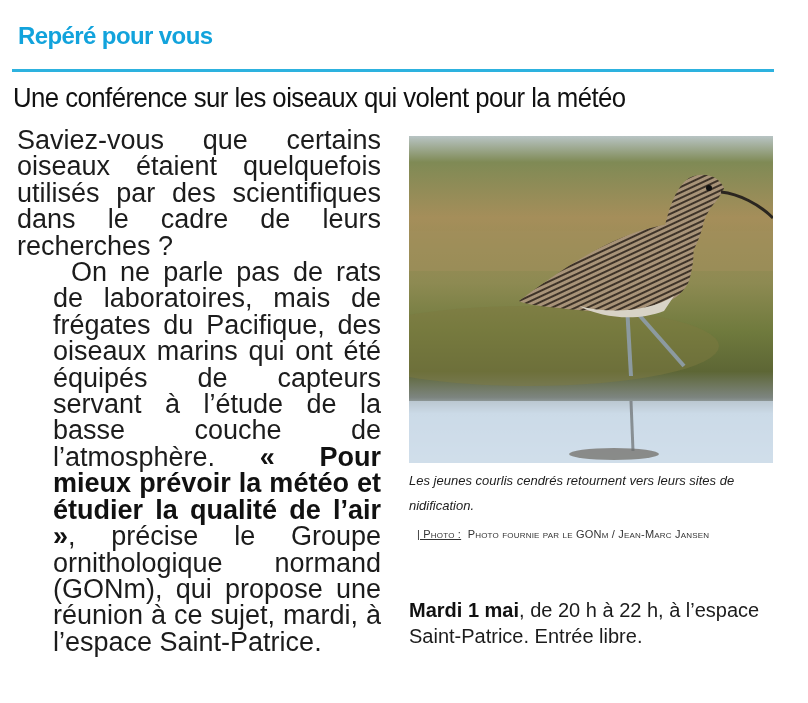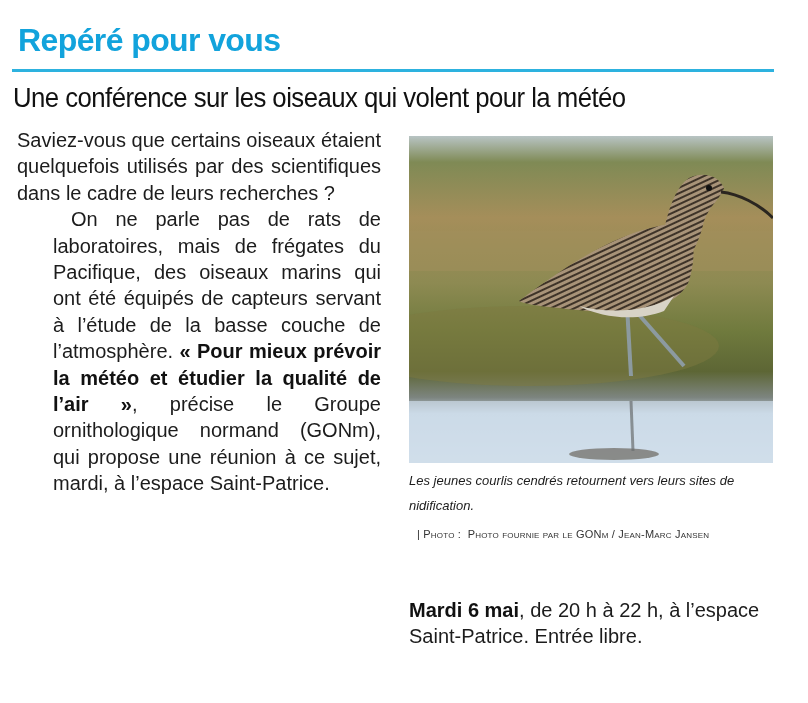--- a/index.html
+++ b/index.html
@@ -1,20 +1,20 @@
 <!DOCTYPE html>
 <html><head>
 <meta charset="utf-8">
 <style>
   html, body { margin:0; padding:0; background:#ffffff; }
   body { width:808px; height:703px; position:relative; overflow:hidden; font-family:"Liberation Sans", sans-serif; color:#1a1a1a; }
-  .rubric { position:absolute; left:18px; top:22px; font-size:32px; font-weight:bold; color:#12a3dc; letter-spacing:-0.6px;text-align:right; }
+  .rubric { position:absolute; left:18px; top:22px; font-size:24px; font-weight:bold; color:#12a3dc; letter-spacing:-0.6px;text-align:right; }
   .rule { position:absolute; left:12px; top:69px; width:762px; height:3px; background:#2db2df; }
   .headline { position:absolute; left:13px; top:82px; font-size:28px; color:#111; letter-spacing:-0.6px; transform:scaleX(0.92); transform-origin:left top; white-space:nowrap; }
-  .col-left { position:absolute; left:17px; top:127px; width:364px; font-size:20px; line-height:26.4px; color:#1c1c1c; }
+  .col-left { position:absolute; left:17px; top:127px; width:364px; font-size:27px; line-height:26.4px; color:#1c1c1c; }
   .col-left p { margin:0; text-align:justify; text-align-last:left; }
   .col-left p.indent { text-indent:18px;margin-left:36px; }
   .col-left b { color:#111; }
   .photo { position:absolute; left:409px; top:136px; width:364px; height:327px; overflow:hidden; }
   .caption { position:absolute; left:409px; top:468px; width:370px; font-size:13px; font-style:italic; line-height:25px; color:#1c1c1c; }
   .credit { position:absolute; left:417px; top:528px; font-size:11px; color:#333; letter-spacing:0.2px; white-space:nowrap; }
   .info { position:absolute; left:409px; top:597px; width:370px; font-size:20px; line-height:26.4px; color:#1c1c1c; }
   .info b { color:#111; }
 </style>
 </head>
@@ -64,18 +64,18 @@
 
     <path d="M312 56 C330 58, 350 68, 364 82" stroke="#2a2620" stroke-width="3" fill="none"></path>
 
     <ellipse cx="205" cy="318" rx="45" ry="6" fill="#5a5448" opacity="0.6"></ellipse>
     <line x1="222" y1="265" x2="224" y2="315" stroke="#6b6f70" stroke-width="3" opacity="0.7"></line>
   </svg>
 </div>
 
 <div class="caption">Les jeunes courlis cendrés retournent vers leurs sites de nidification.</div>
 <div class="credit">
-  <span style="font-variant:small-caps;">| Photo :</span>&nbsp;&nbsp;<span style="font-variant:small-caps;">Photo fournie par le GONm / Jean-Marc Jansen</span>
+  <span style="font-variant:small-caps;text-decoration:underline;">| Photo :</span>&nbsp;&nbsp;<span style="font-variant:small-caps;">Photo fournie par le GONm / Jean-Marc Jansen</span>
 </div>
 
 <div class="info">
-  <b>Mardi 6 mai</b><span>, de 20 h à 22 h, à l’espace Saint-Patrice. Entrée libre.</span>
+  <b>Mardi 1 mai</b><span>, de 20 h à 22 h, à l’espace Saint-Patrice. Entrée libre.</span>
 </div>
 
 </body></html>

